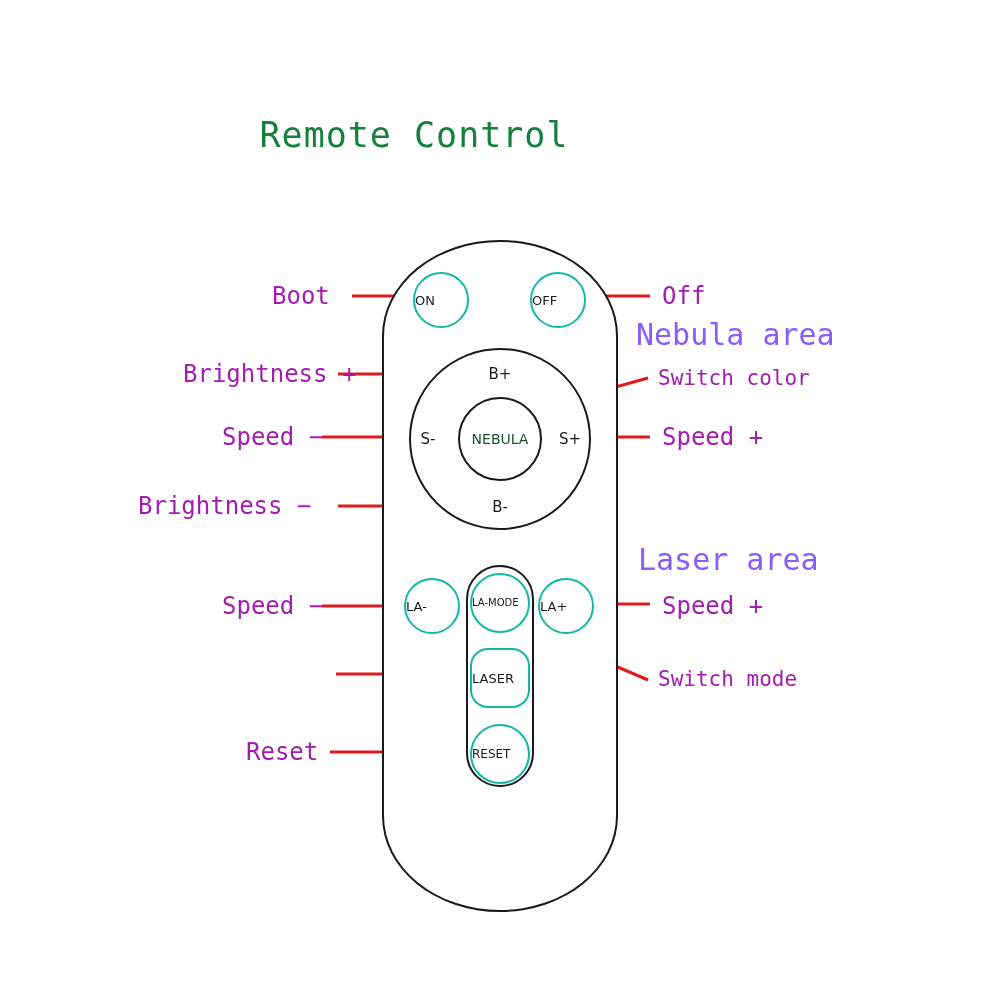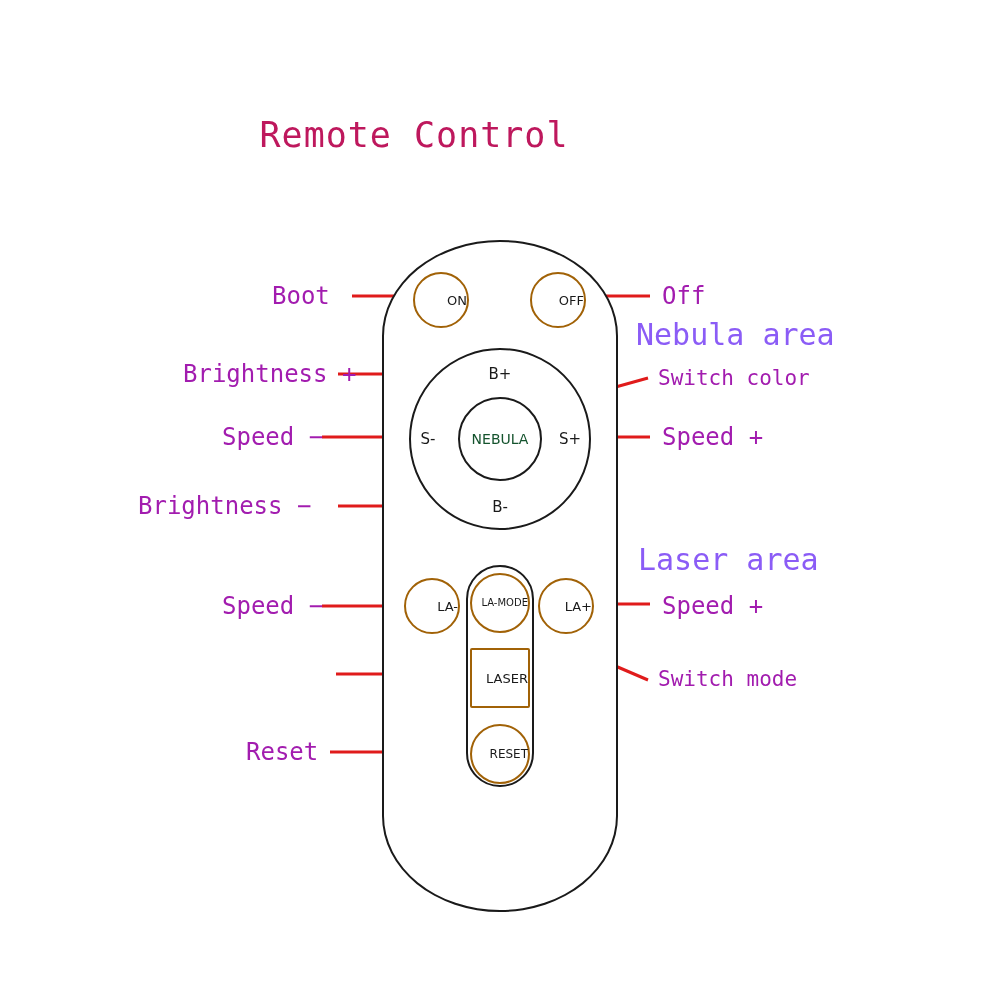--- a/index.html
+++ b/index.html
@@ -20,46 +20,46 @@
     width: 1000px;
     height: 1000px;
   }
   .title {
     position: absolute;
     left: 0;
     top: 115px;
     width: 828px;
     text-align: center;
     font-size: 35px;
-    color: #be185d;
+    color: #15803d;
     letter-spacing: 1px;
     font-family: "DejaVu Sans Mono", monospace;
   }
   
   .remote {
     position: absolute;
     left: 382px;
     top: 240px;
     width: 236px;
     height: 672px;
     border: 2px solid #1a1a1a;
     border-radius: 118px / 96px;
     background: #ffffff;
     box-sizing: border-box;
   }
   
   .btn {
     position: absolute;
-    border: 2px solid #a16207;
+    border: 2px solid #14b8a6;
     border-radius: 50%;
     background: #ffffff;
     box-sizing: border-box;
     display: flex;
     align-items: center;
-    justify-content: flex-end;
+    justify-content: flex-start;
     color: #1a1a1a;
     font-family: "DejaVu Sans", sans-serif;
     text-align: center;
     line-height: 1;
   }
   .btn-on   { left: 413px; top: 272px; width: 56px; height: 56px; font-size: 13px; }
   .btn-off  { left: 530px; top: 272px; width: 56px; height: 56px; font-size: 13px; }
 
   
   .ring {
@@ -111,21 +111,21 @@
     left: 466px;
     top: 565px;
     width: 68px;
     height: 222px;
     border: 2px solid #1a1a1a;
     border-radius: 34px;
     background: #ffffff;
     box-sizing: border-box;
   }
   .btn-lamode { left: 470px; top: 573px; width: 60px; height: 60px; font-size: 10px; }
-  .btn-laser  { left: 470px; top: 648px; width: 60px; height: 60px; font-size: 13px; border-radius: 2px; }
+  .btn-laser  { left: 470px; top: 648px; width: 60px; height: 60px; font-size: 13px; border-radius: 18px; }
   .btn-reset  { left: 470px; top: 724px; width: 60px; height: 60px; font-size: 12px; }
 
   
   .lbl {
     position: absolute;
     font-size: 24px;
     font-family: "DejaVu Sans Mono", monospace;
     color: #a21caf;
     white-space: nowrap;
     line-height: 1;

